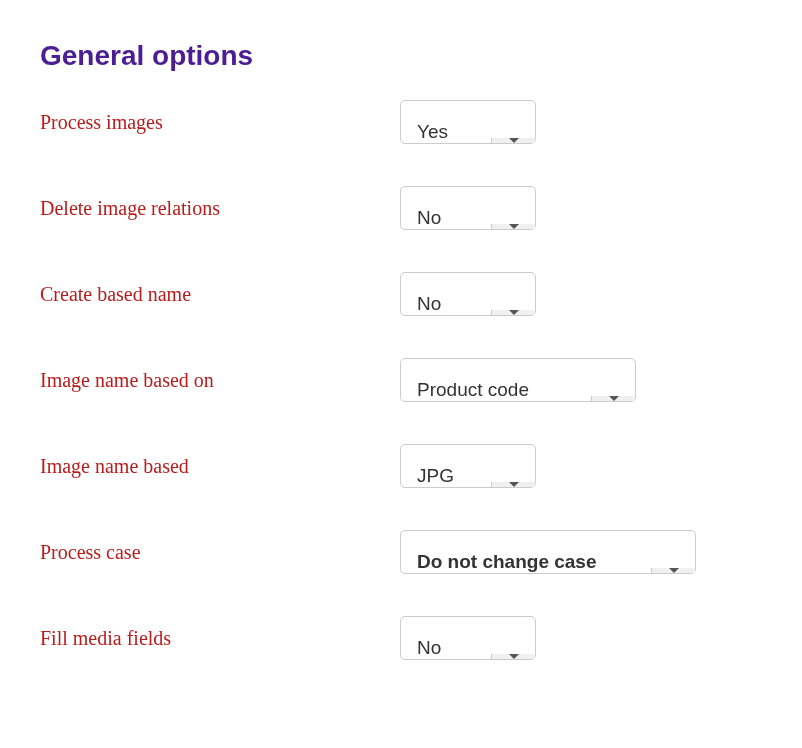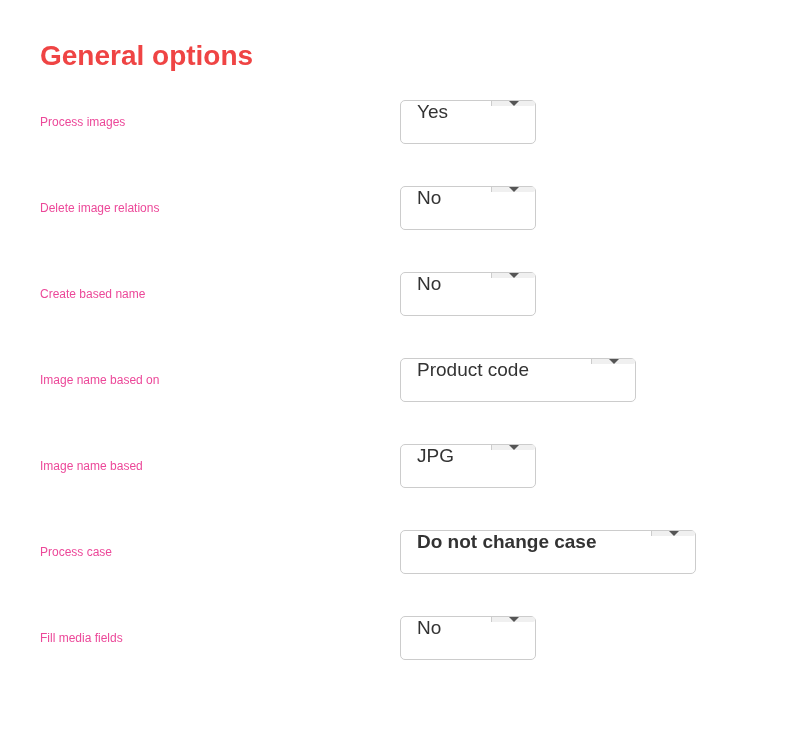--- a/index.html
+++ b/index.html
@@ -10,38 +10,39 @@
     body {
       font-family: -apple-system, BlinkMacSystemFont, "Segoe UI", Helvetica, Arial, sans-serif;
       background: #fff;
       padding: 40px;
       color: #333;
       width: 802px;
     }
     h1 {
       font-size: 28px;
       font-weight: 700;
-      color: #ef4444;
+      color: #4c1d95;
       margin-bottom: 28px;
     }
     .form-row {
       display: flex;
       align-items: center;
       margin-bottom: 42px;
     }
     .form-label {
       width: 360px;
-      font-size: 12px;
-      color: #ec4899;
+      font-size: 20px;
+      color: #b91c1c;
       font-weight: 400;
+      font-family: Liberation Serif, serif;
     }
     .select-wrapper {
       position: relative;
       display: inline-flex;
-      align-items: flex-start;
+      align-items: flex-end;
       border: 1px solid #ccc;
       border-radius: 5px;
       background: #fff;
       height: 44px;
       cursor: pointer;
     }
     .select-value {
       padding: 0 16px;
       display: flex;
       align-items: center;

